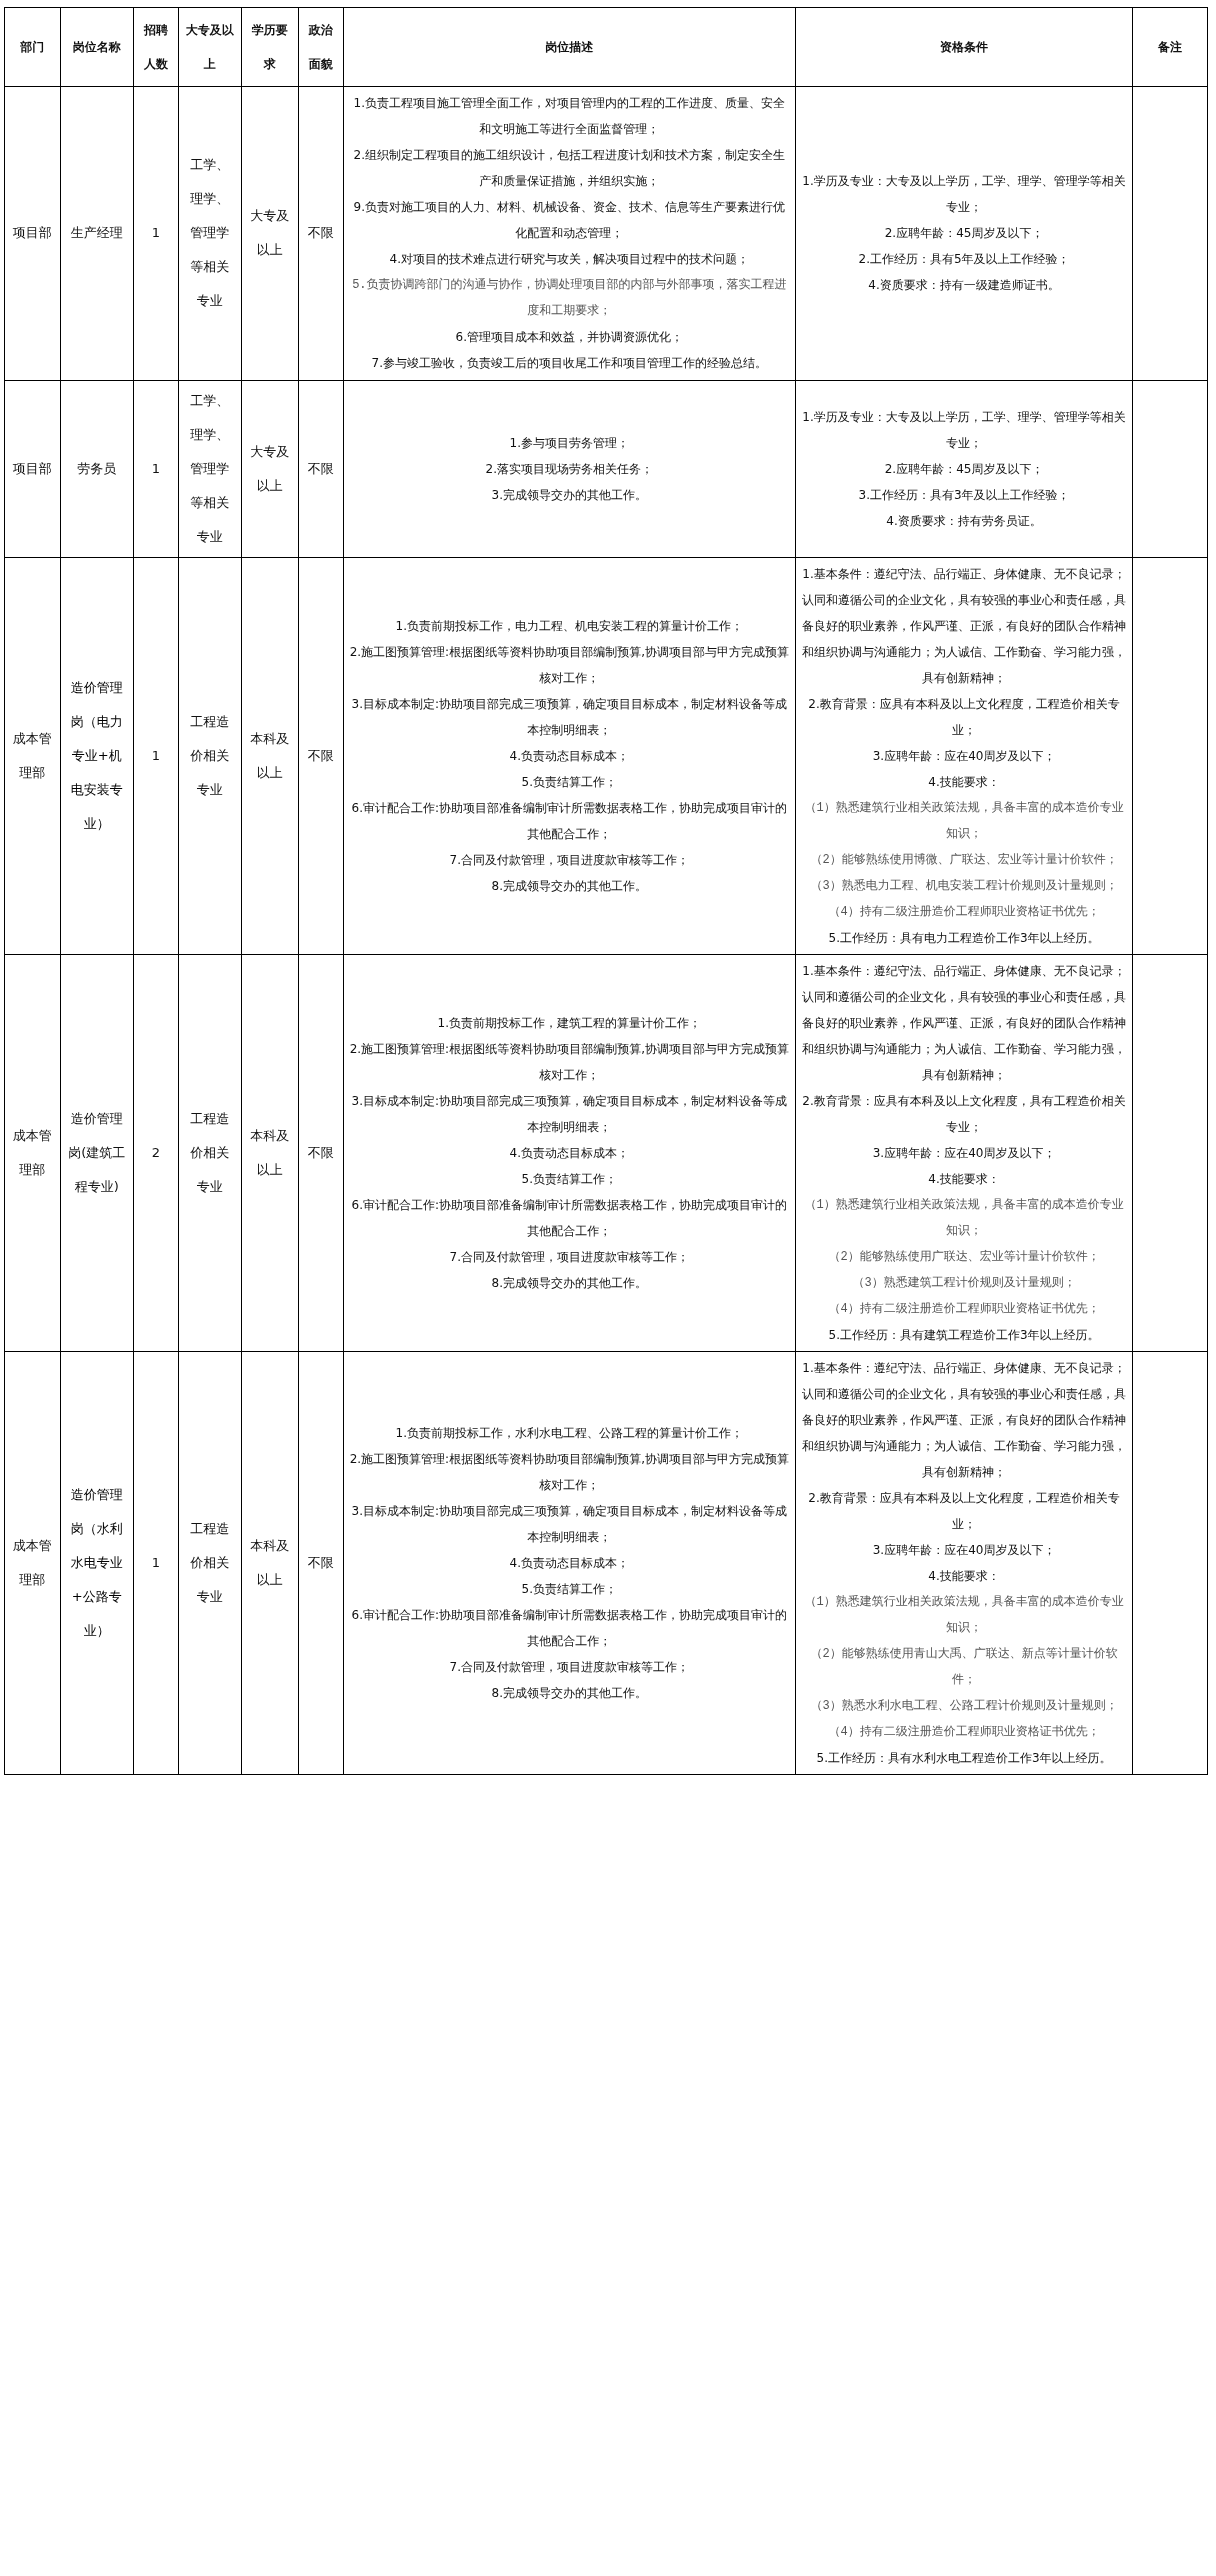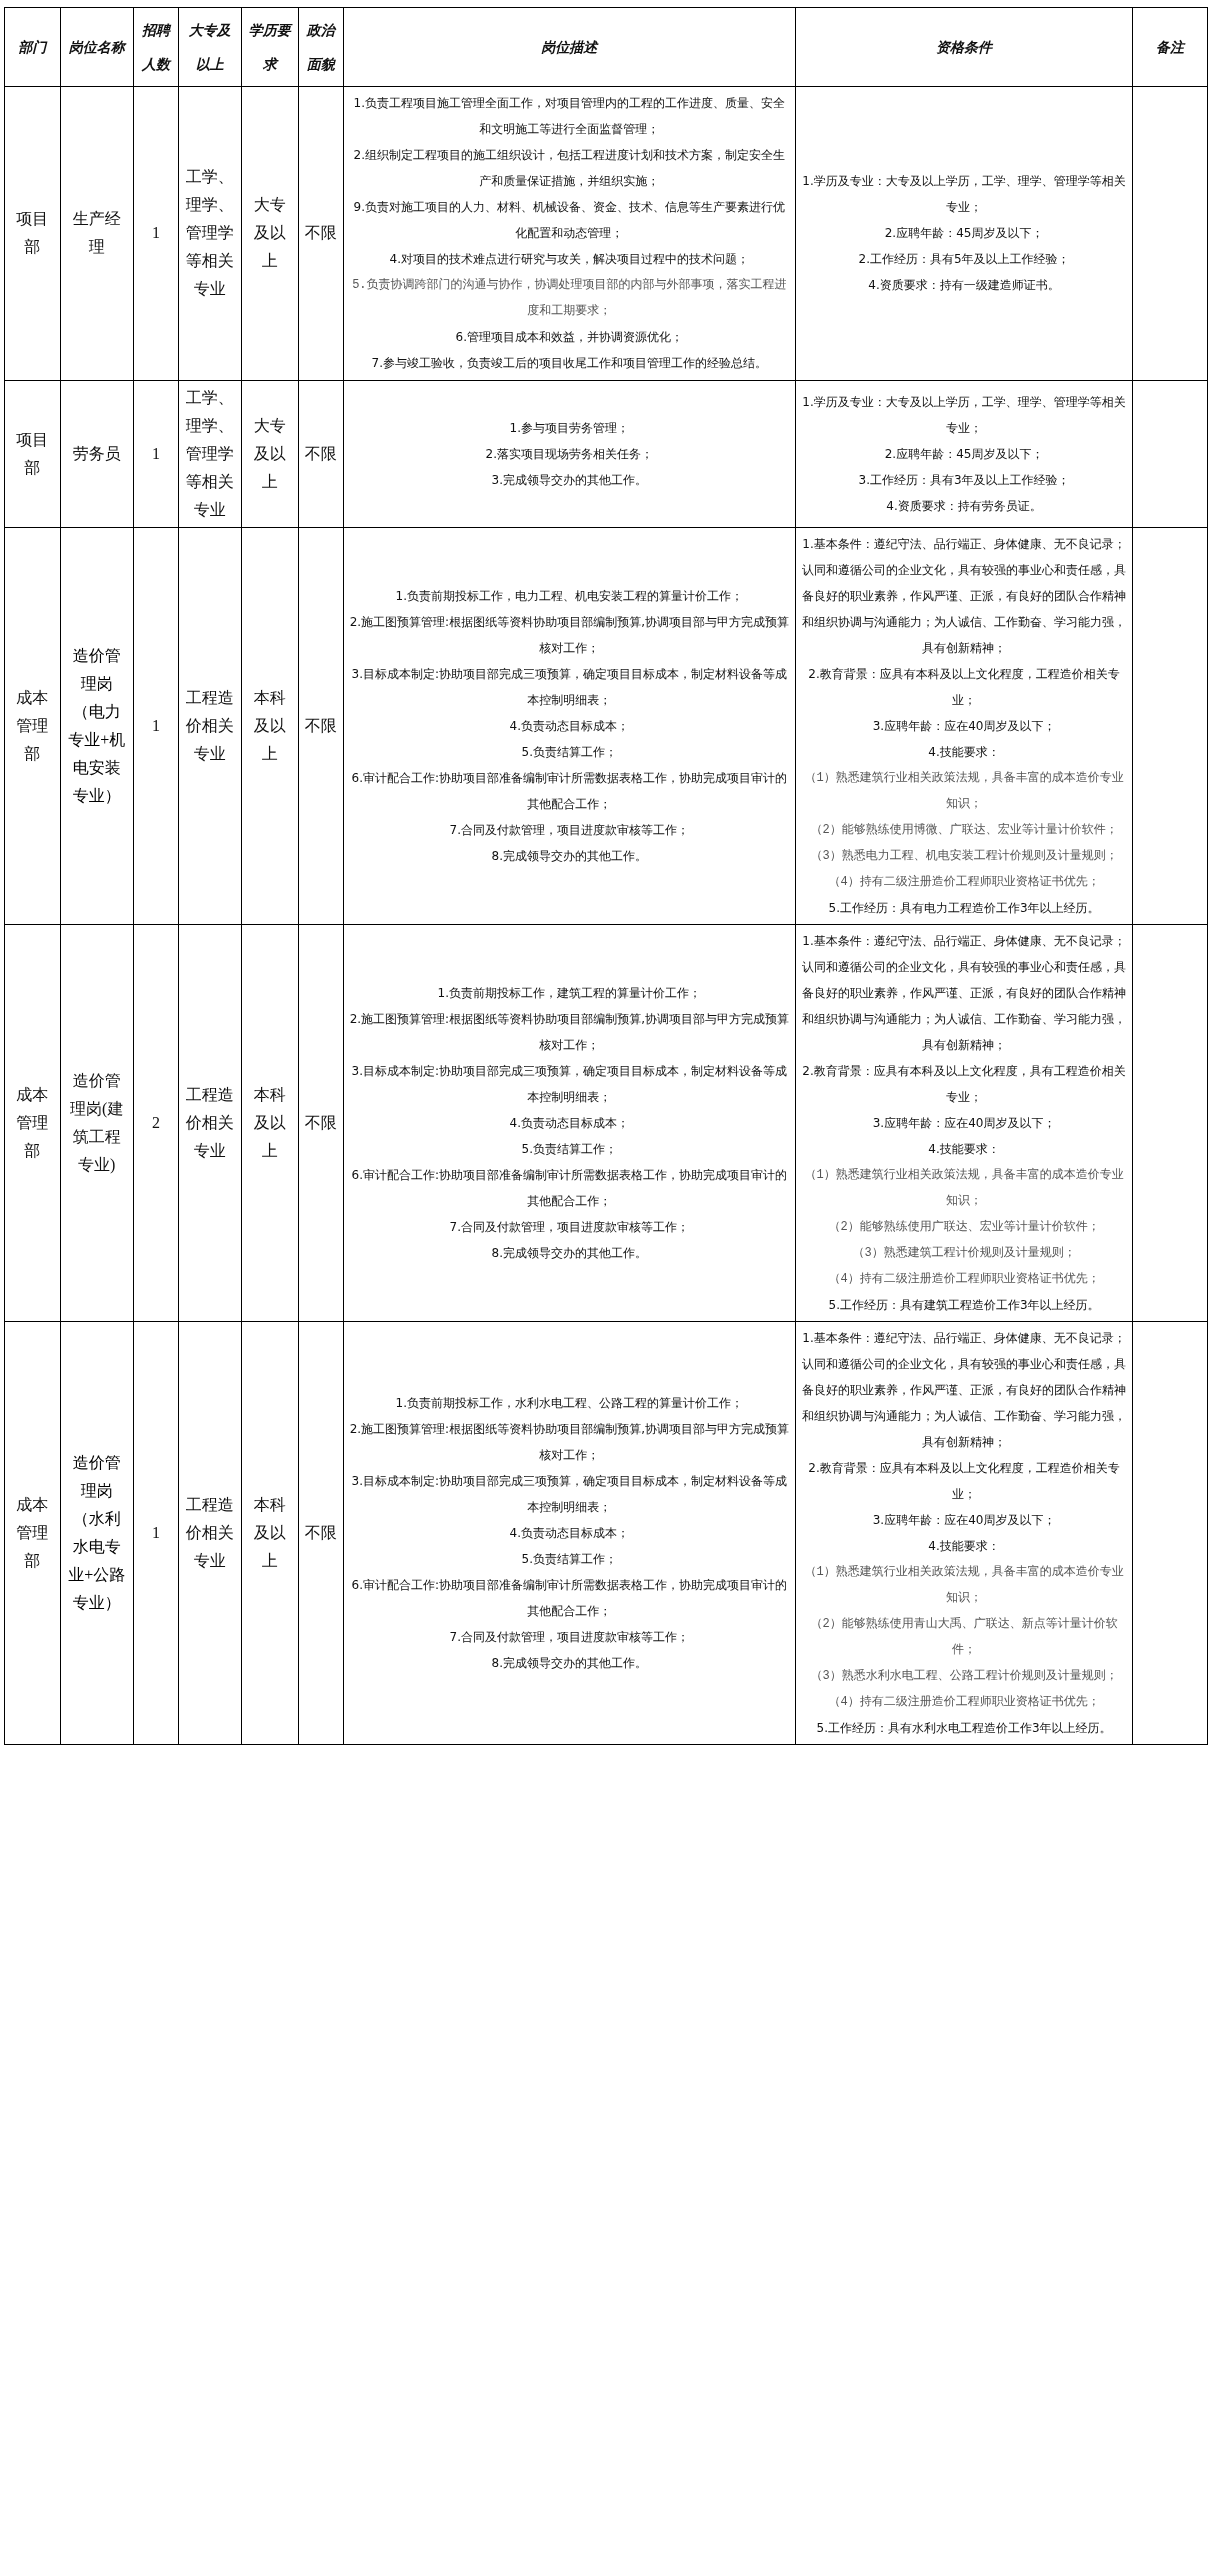--- a/index.html
+++ b/index.html
@@ -1,23 +1,23 @@
 <!DOCTYPE html>
 <html style="font-size:8.2px"><head>
 <meta charset="utf-8">
 <style>
   html, body { margin: 0; padding: 0; background: #ffffff; }
   body { width: 1216px; font-family: "DejaVu Sans", "Liberation Sans", sans-serif; color: #111; }
   .page { padding: 7.2px 6.2px 0 4.1px; }
   table.jobs { border-collapse: collapse; width: 1204px; table-layout: fixed; }
   table.jobs th, table.jobs td { border: 1px solid #000; text-align: center; vertical-align: middle; padding: 3.1px 5.2px; }
-  table.jobs thead th { font-weight: bold; font-size: 14px; line-height: 34px; height: 72px; font-style: italic; }
+  table.jobs thead th { font-weight: bold; font-size: 12px; line-height: 34px; height: 72px; }
   table.jobs tbody tr > td { border-top: 1.5px solid #000; }
   table.jobs thead tr > th { border-top: 1.5px solid #000; border-bottom: 1.5px solid #000; }
-  td.cell { font-size: 16px; line-height: 28px; font-family: Liberation Serif, serif; }
+  td.cell { font-size: 13px; line-height: 34px; }
   td.cell.grey { color: #000000; }
   td.desc, td.qual { font-size: 12px; line-height: 26px; margin-left: 48px; }
   .line { display: block; }
   .line.light { color: #555; font-family: Liberation Mono, monospace; }
   col.c-dept { width: 37px; } col.c-name { width: 49px; } col.c-num { width: 30px; }
   col.c-major { width: 42px; } col.c-edu { width: 38px; } col.c-pol { width: 30px; }
   col.c-desc { width: 302px; } col.c-qual { width: 225px; } col.c-note { width: 50px; }
 </style>
 </head>
 <body>

